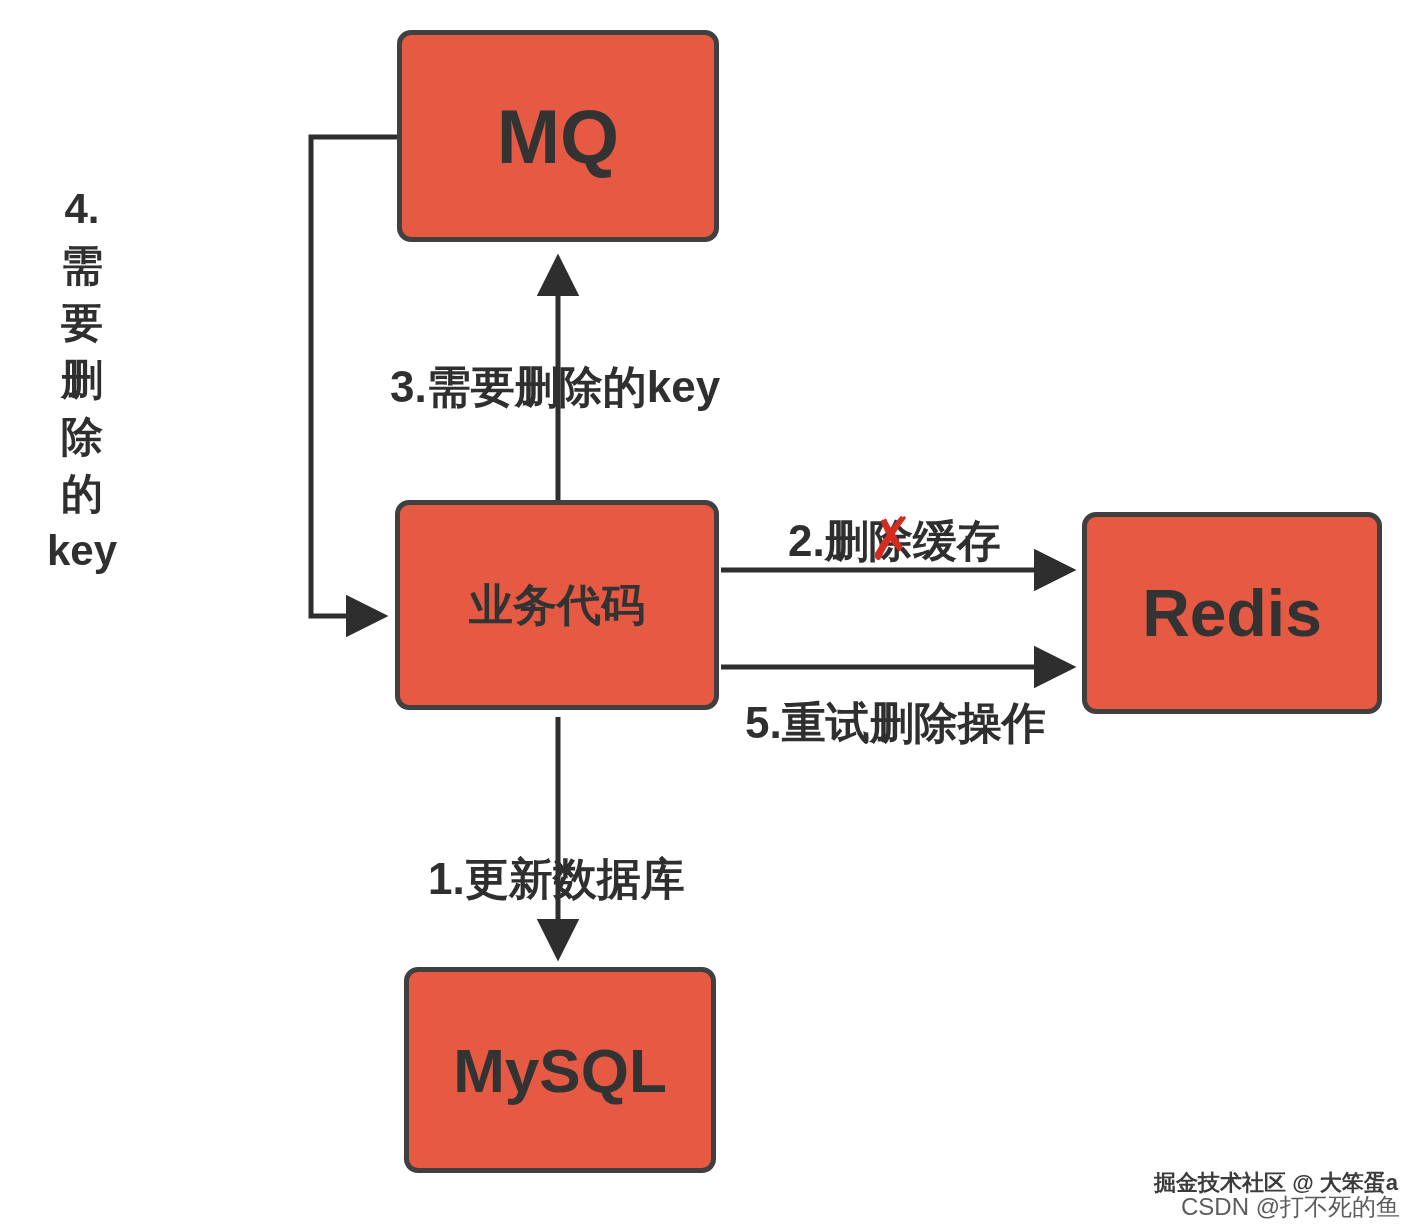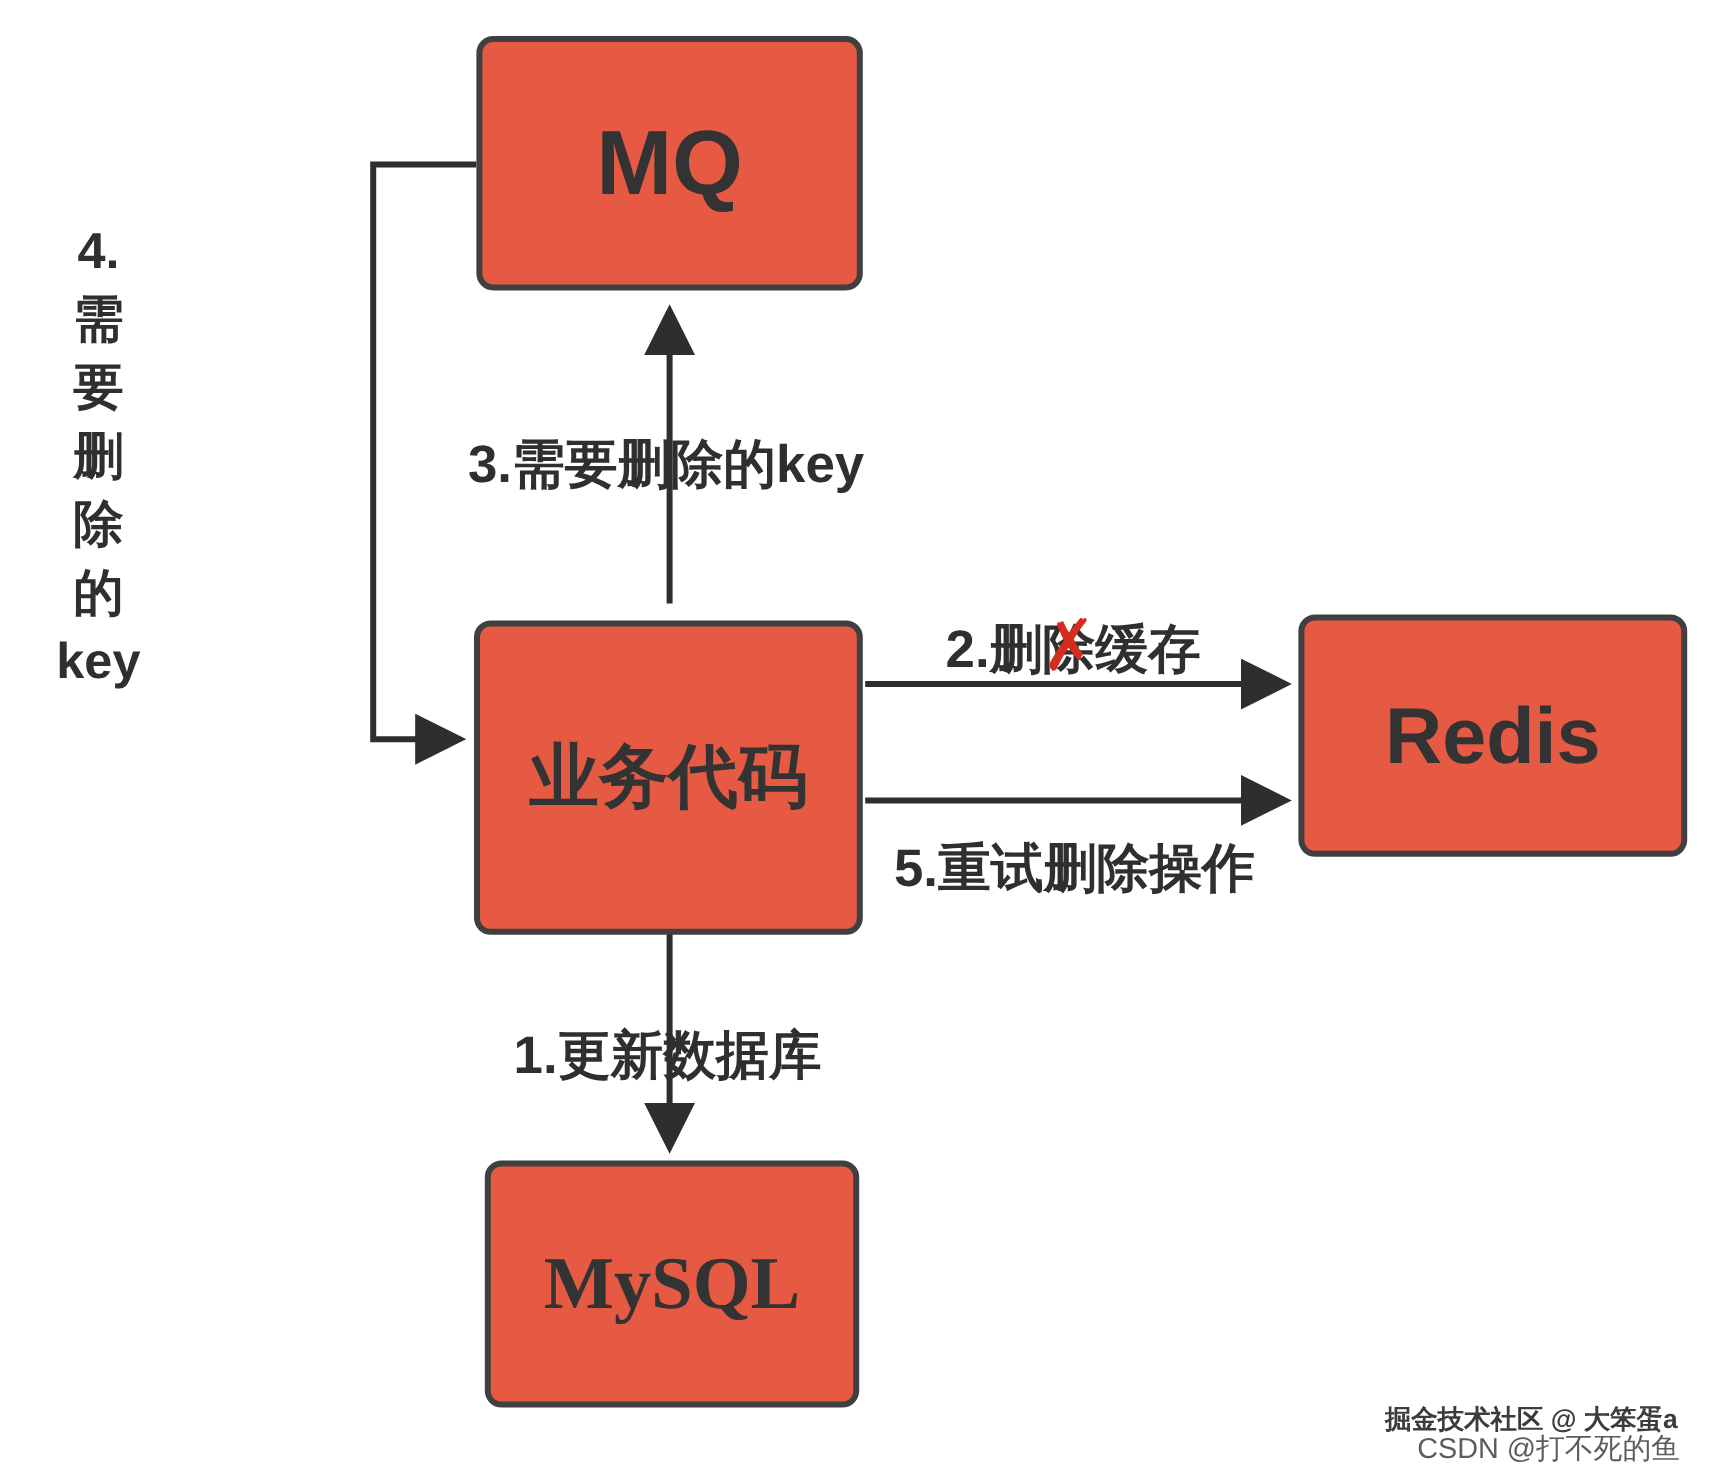--- a/index.html
+++ b/index.html
@@ -18,23 +18,23 @@
     position:absolute;
     background:#E65A43;
     border:5px solid #404040;
     border-radius:14px;
     display:flex;align-items:center;justify-content:center;
     color:#333333;
     font-weight:bold;
     box-sizing:border-box;
   }
   .node-mq{left:397px;top:30px;width:322px;height:212px;font-size:76px;}
-  .node-business{left:395px;top:517px;width:324px;height:262px;font-size:58px;}
-  .node-redis{left:1082px;top:512px;width:324px;height:202px;font-size:66px;}
-  .node-mysql{left:404px;top:967px;width:312px;height:206px;font-size:62px;font-family:Liberation Serif, serif;}
+  .node-business{left:395px;top:500px;width:324px;height:210px;font-size:44px;}
+  .node-redis{left:1082px;top:512px;width:300px;height:202px;font-size:66px;}
+  .node-mysql{left:404px;top:967px;width:312px;height:206px;font-size:62px;}
   .edge-label{
     position:absolute;
     color:#2f2f2f;
     font-weight:bold;
     font-size:44px;
     white-space:nowrap;
   }
   .label-send-key{left:390px;top:358px;}
   .label-delete-cache{left:788px;top:512px;}
   .label-retry{left:745px;top:694px;}

